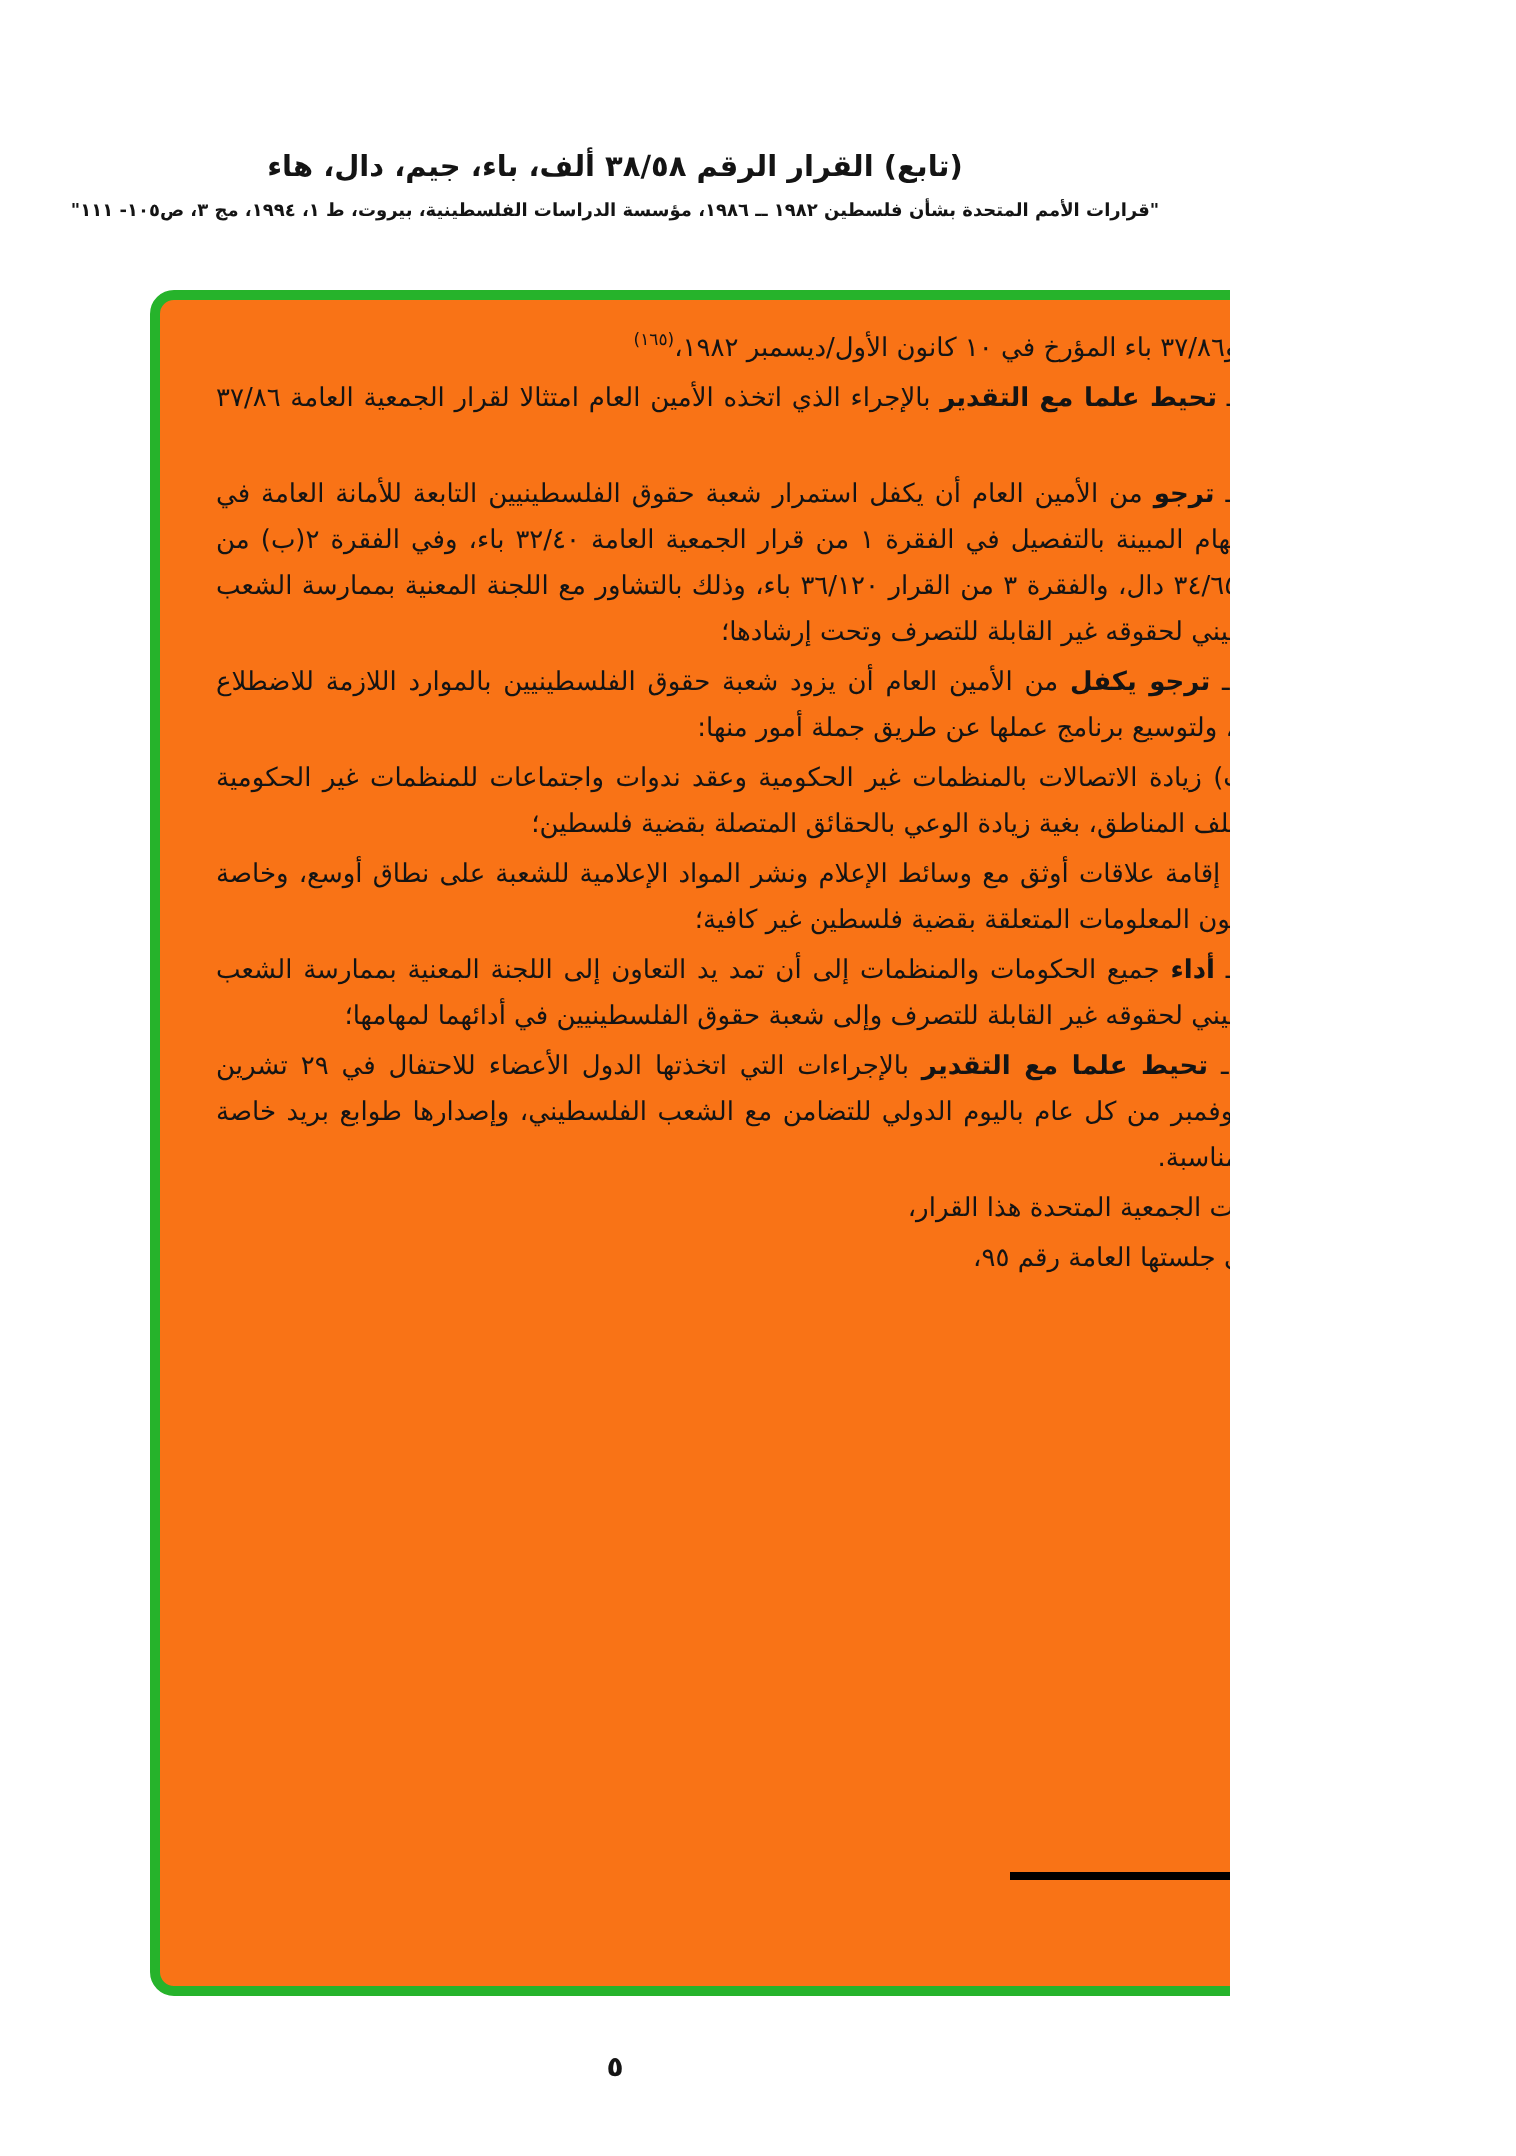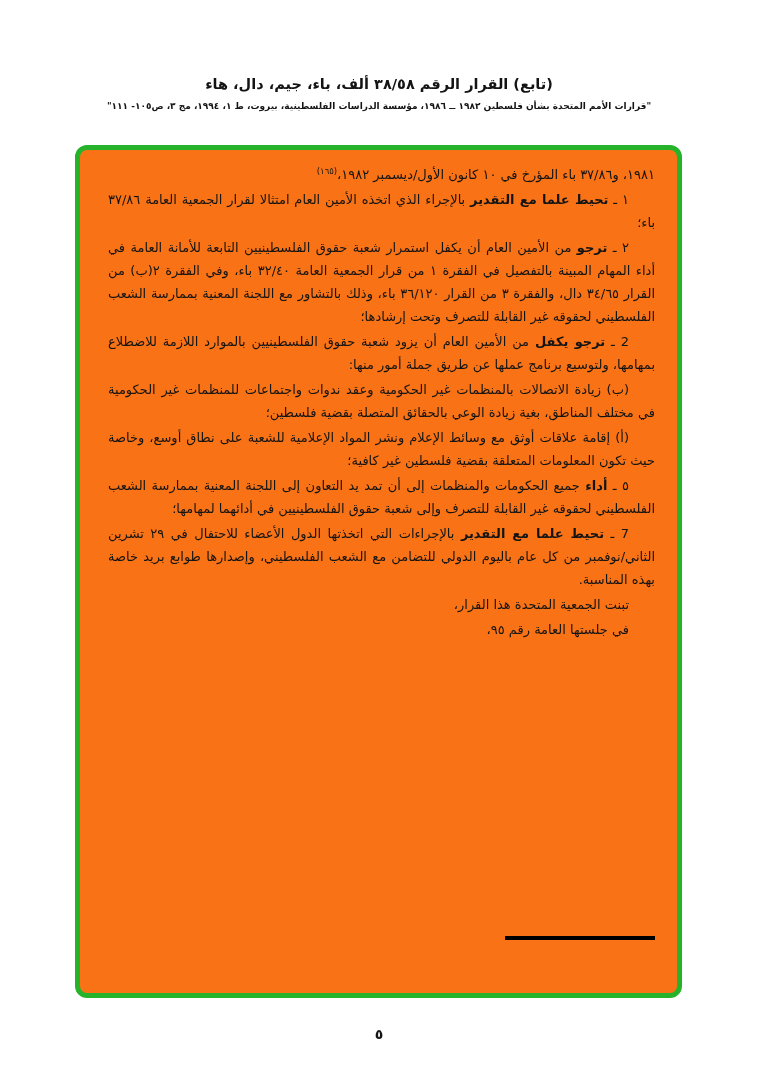--- a/index.html
+++ b/index.html
@@ -6,21 +6,21 @@
   html, body { margin: 0; padding: 0; }
   body {
     width: 758px;
     height: 1078px;
     background: #ffffff;
     font-family: "DejaVu Sans", sans-serif;
     color: #141414;
   }
   .page {
     position: relative;
-    width: 758px;
+    width: 615px;
     height: 1078px;
     overflow: hidden;
     background: #ffffff;
   }
   .header {
     position: absolute;
     top: 76px;
     left: 0;
     right: 0;
     text-align: center;

